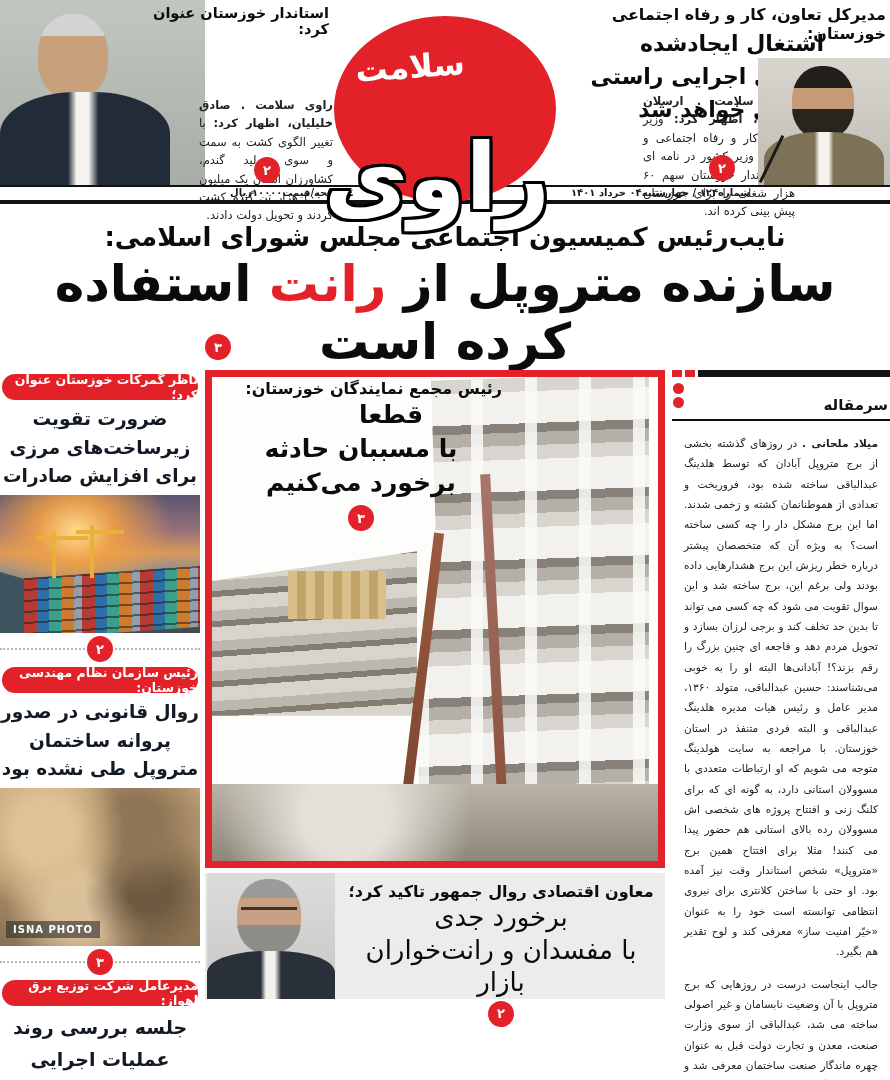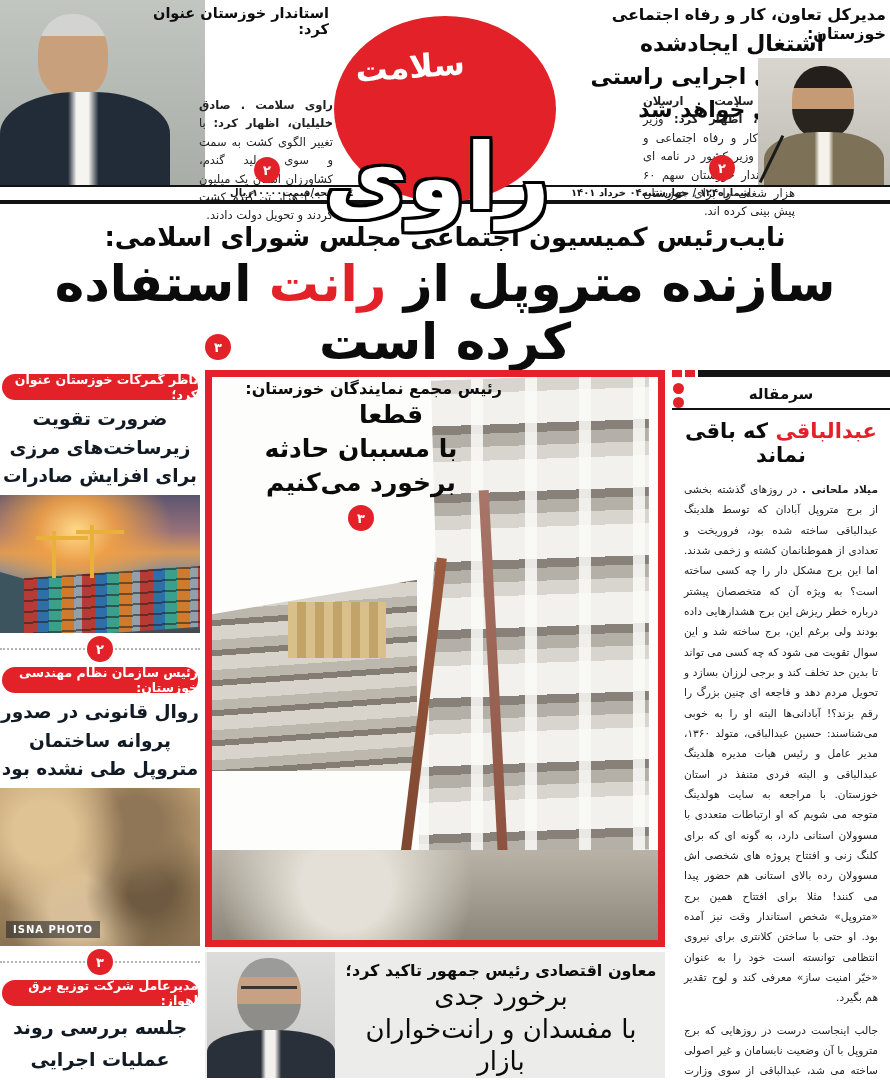--- a/index.html
+++ b/index.html
@@ -69,21 +69,21 @@
     background:
       radial-gradient(circle at 22% 28%,#e0c394 0 16%,rgba(0,0,0,0) 42%),
       radial-gradient(circle at 68% 22%,#8f7656 0 14%,rgba(0,0,0,0) 40%),
       radial-gradient(circle at 75% 65%,#6e5a40 0 12%,rgba(0,0,0,0) 36%),
       radial-gradient(circle at 40% 75%,#d8bf99 0 18%,rgba(0,0,0,0) 44%),
       linear-gradient(180deg,#c2a276 0%,#a98c64 55%,#8a7252 100%)}
   .isna{position:absolute;left:6px;bottom:8px;direction:ltr;background:rgba(45,45,45,.6);color:#fff;
         padding:3px 7px;font-size:10px;font-weight:bold;letter-spacing:1px}
   
   .centercol{position:absolute;left:205px;top:370px;width:460px;height:710px}
-  .bigphoto{position:relative;height:577px;border:7px solid #e32128;box-sizing:border-box;background:#fdfdfc;overflow:hidden}
+  .bigphoto{position:relative;height:498px;border:7px solid #e32128;box-sizing:border-box;background:#fdfdfc;overflow:hidden}
   .m-art{position:absolute;inset:0}
   .m-bld{position:absolute;top:0;right:2%;width:52%;height:100%;transform:skewY(-2deg);
     background:
       repeating-linear-gradient(90deg,rgba(250,250,247,.85) 0 12px,rgba(0,0,0,0) 12px 54px),
       repeating-linear-gradient(180deg,#d8d5cf 0 14px,#f2f1ee 14px 46px,#87817a 46px 55px,#b5b0a7 55px 68px);
     clip-path:polygon(6% 0,100% 0,100% 100%,0 100%,2% 60%,8% 30%)}
   .m-bldleft{position:absolute;left:0;top:36%;width:46%;height:34%;opacity:.95;
     background:repeating-linear-gradient(176deg,#b9b4aa 0 10px,#7d766c 10px 16px,#d6d2c9 16px 30px);
     clip-path:polygon(0 18%,100% 0,100% 100%,0 100%)}
   .m-yellow{position:absolute;left:17%;top:40%;width:22%;height:10%;
@@ -102,21 +102,21 @@
   
   .bottomblock{position:relative;margin-top:5px;height:126px;background:#ecedeb}
   .bb-text{position:absolute;left:138px;right:6px;top:0;bottom:0;text-align:center}
   .bb-kicker{margin-top:9px;font-size:16px;font-weight:bold;color:#0d0d0d}
   .bb-h{font-size:26px;font-weight:normal;line-height:1.25;color:#0b0b0c}
   
   .edcol{position:absolute;right:0;top:370px;width:218px;height:710px;overflow:hidden}
   .ed-bar{display:flex;direction:ltr;gap:3px;height:7px}
   .ed-sq{width:10px;height:7px;background:#e32128}
   .ed-rest{flex:1;background:#141414}
-  .ed-labelrow{position:relative;padding:7px 2px 5px;border-bottom:2px solid #111;text-align:center}
+  .ed-labelrow{position:relative;padding:18px 2px 5px;border-bottom:2px solid #111;text-align:right}
   .ed-label{font-size:15px;font-weight:bold}
   .ed-dots{position:absolute;left:0;top:6px;width:12px}
   .ed-dot{width:11px;height:11px;border-radius:50%;background:#e32128;margin-bottom:3px}
   .ed-title{margin:9px 0 5px;text-align:center;font-size:21px;font-weight:bold;color:#0c0c0c}
   .ed-body{font-size:10.6px;line-height:1.92;text-align:justify;color:#1d1d1d}
   .ed-body p{margin:12px}
   .ed-body p + p{margin-top:2px}
   .edwrap{position:relative}
 </style>
 </head>
@@ -236,21 +236,21 @@
 
     <div class="bottomblock">
       <div class="portrait p-bg3" style="left:2px;top:0;width:128px;height:126px">
         <div class="p-head" style="left:30px;top:6px;width:64px;height:74px;
              background:linear-gradient(180deg,#9b9b99 0 26%,#c8a184 26% 62%,#8f8d8a 62% 100%)"></div>
         <div class="p-body" style="left:0;top:78px;width:128px;height:48px;
              background:linear-gradient(90deg,#2a303a 0 42%,#f2f1ed 46% 53%,#2a303a 58%)"></div>
         <div class="abs" style="left:34px;top:34px;width:56px;height:12px;border-top:3px solid #3a352f"></div>
       </div>
       <div class="bb-text">
-        <div class="bb-kicker">معاون اقتصادی رئیس جمهور تاکید کرد؛</div>
+        <div class="bb-kicker">معاون اقتصادی روال جمهور تاکید کرد؛</div>
         <div class="bb-h">برخورد جدی</div>
         <div class="bb-h">با مفسدان و رانت‌خواران بازار</div>
         <div class="center-badge" style="margin-top:2px">
           <span class="badge">۲</span>
         </div>
       </div>
     </div>
 
   </div>
 
@@ -262,21 +262,20 @@
         <div class="ed-sq"></div>
         <div class="ed-rest"></div>
       </div>
       <div class="ed-labelrow">
         <div class="ed-dots">
           <div class="ed-dot"></div>
             <div class="ed-dot"></div>
         </div>
         <span class="ed-label">سرمقاله</span>
       </div>
-      <div class="ed-title"><span class="red">عبدالباقی</span><span> که باقی نماند</span></div>
       <div class="ed-body">
         <p><span class="b">میلاد ملحانی .</span> <span>در روزهای گذشته بخشی از برج متروپل آبادان که توسط هلدینگ عبدالباقی ساخته شده بود، فروریخت و تعدادی از هموطنانمان کشته و زخمی شدند. اما این برج مشکل دار را چه کسی ساخته است؟ به ویژه آن که متخصصان پیشتر درباره خطر ریزش این برج هشدارهایی داده بودند ولی برغم این، برج ساخته شد و این سوال تقویت می شود که چه کسی می تواند تا بدین حد تخلف کند و برجی لرزان بسازد و تحویل مردم دهد و فاجعه ای چنین بزرگ را رقم بزند؟! آبادانی‌ها البته او را به خوبی می‌شناسند: حسین عبدالباقی، متولد ۱۳۶۰، مدیر عامل و رئیس هیات مدیره هلدینگ عبدالباقی و البته فردی متنفذ در استان خوزستان. با مراجعه به سایت هولدینگ متوجه می شویم که او ارتباطات متعددی با مسوولان استانی دارد، به گونه ای که برای کلنگ زنی و افتتاح پروژه های شخصی اش مسوولان رده بالای استانی هم حضور پیدا می کنند! مثلا برای افتتاح همین برج «متروپل» شخص استاندار وقت نیز آمده بود. او حتی با ساختن کلانتری برای نیروی انتظامی توانسته است خود را به عنوان «خیّر امنیت ساز» معرفی کند و لوح تقدیر هم بگیرد.</span></p>
         <p><span>جالب اینجاست درست در روزهایی که برج متروپل با آن وضعیت نابسامان و غیر اصولی ساخته می شد، عبدالباقی از سوی وزارت صنعت، معدن و تجارت دولت قبل به عنوان چهره ماندگار صنعت ساختمان معرفی شد و لوح تقدیر گرفت! سال ۹۷ و در بحبوحه ساخت غیر اصولی برج متروپل، حسین عبدالباقی چهره ماندگار صنعت ساختمان شد. عنوان سازی همایش‌های بیهوده در کشور بیداد می‌کنند، درباره عبدالباقی نیز صدق می‌کند و علاوه بر نامیده شدن او به عنوان چهره ماندگار صنعت ساختمان، در اجلاس مدیران پیشرو در دی ماه ۱۴۰۰ نیز عنوان مدیر منتخب به وی تعلق گرفت و امروز به گفته دادستان عمومی و انقلاب مرکز استان خوزستان با توجه به کشف اسناد هویتی حسین عبدالباقی، مالک برج متروپل و یکی از متهمان اصلی پرونده در البسه یکی از قربانیان حادثه که غیر قابل تشخیص بوده، دستورات مقتضی برای تشخیص هویت متوفی از طریق واحد تشخیص هویت فراجا و پزشکی قانونی صادر شد که در نهایت، هویت وی مورد تأیید قرار گرفت و عبدالباقی به دیار باقی شتافت.</span></p>
       </div>
     </div>
   </div>
 
 </div>
 
 </body></html>

